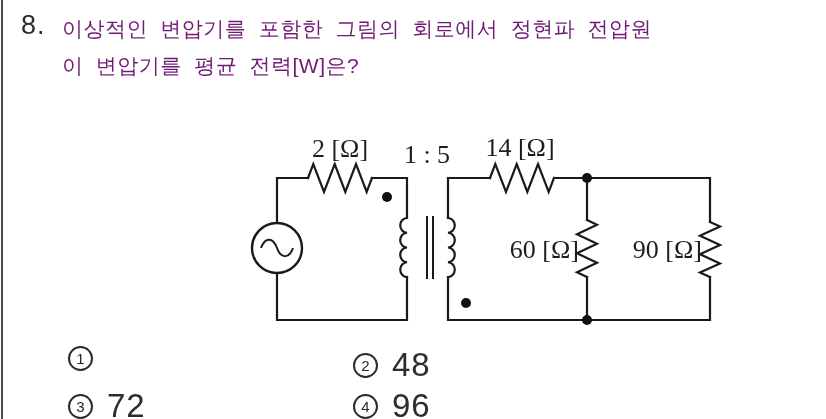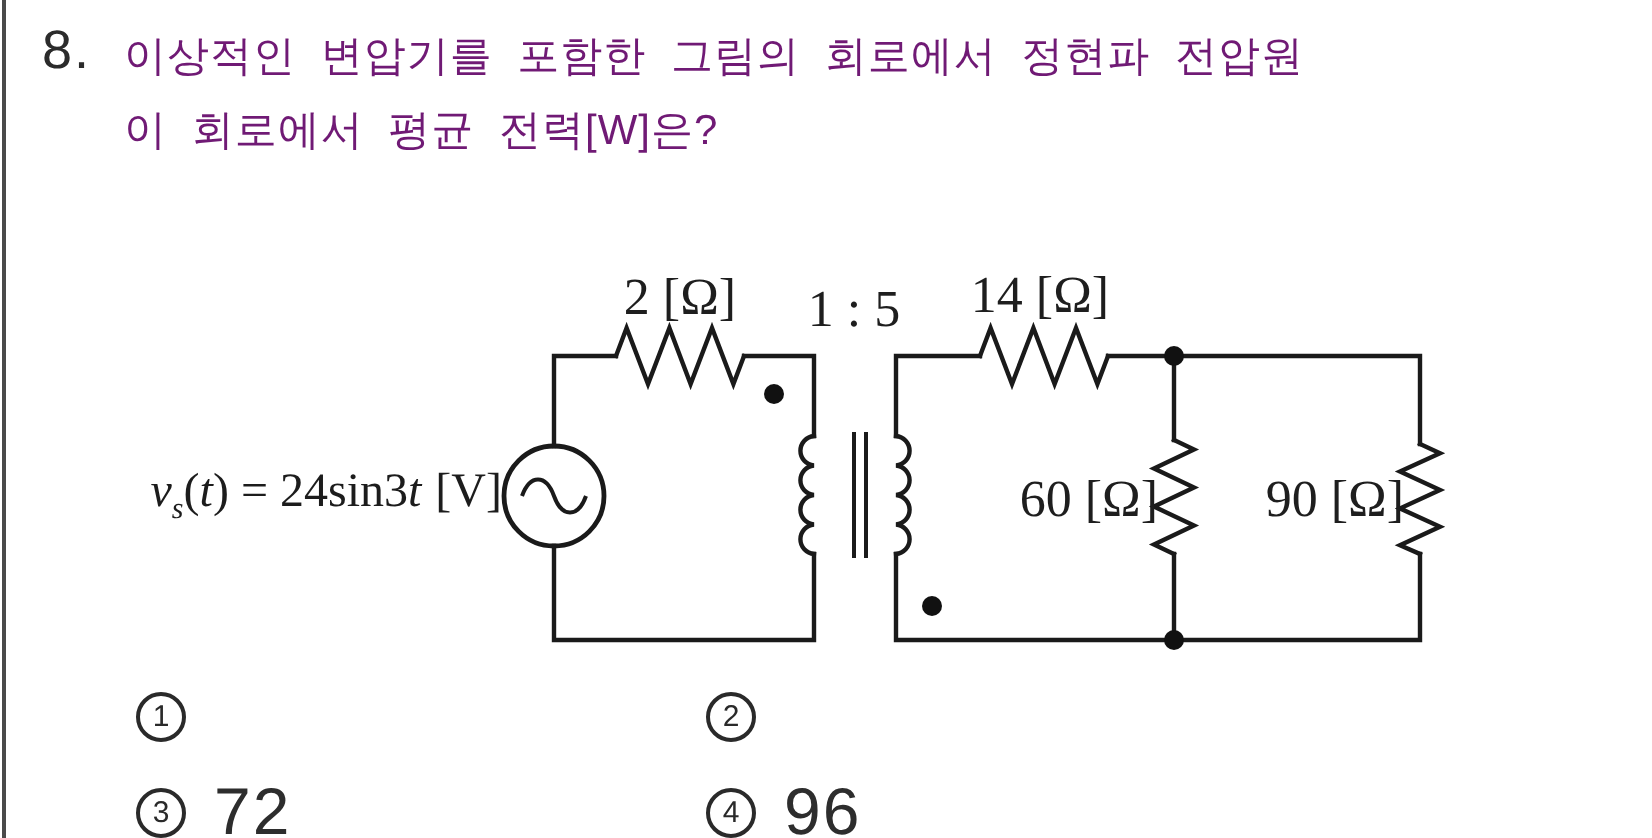--- a/index.html
+++ b/index.html
@@ -68,24 +68,23 @@
 </head>
 <body>
 
 <div class="page">
 
   <div class="left-rule"></div>
 
   <span class="qnum">8.</span>
   <div class="qtext">
     <div>이상적인 변압기를 포함한 그림의 회로에서 정현파 전압원</div>
-    <div>이 회로에서 평균 전력[W]은?</div>
+    <div>이 변압기를 평균 전력[W]은?</div>
   </div>
 
-  <div class="vs-label"><i>v</i><sub>s</sub><span>(</span><i>t</i><span>)</span><span class="eq">=</span><span>24sin3</span><i>t</i><span class="unit">[V]</span></div>
 
   <svg class="circuit" viewBox="0 95 826 245">
 
     <path class="wire" d="M277,223 L277,178 L308,178 M372,178 L407,178 L407,218 M407,277 L407,320 L277,320 L277,273"></path>
 
     <path class="wire" d="M448,218 L448,178 L490,178 M554,178 L710,178 L710,222 M710,277 L710,320 L448,320 L448,277"></path>
 
     <path class="wire" d="M587,178 L587,220 M587,277 L587,320"></path>
 
     <circle cx="277" cy="248" r="25" fill="none" stroke="#1a1a1a" stroke-width="2.4"></circle>
@@ -111,20 +110,21 @@
     <text x="520" y="156" text-anchor="middle">14 [Ω]</text>
     <text x="579" y="258" text-anchor="end">60 [Ω]</text>
     <text x="702" y="258" text-anchor="end">90 [Ω]</text>
   </svg>
 
   <div class="option opt-1">
     <span class="onum">1</span>
   </div>
   <div class="option opt-2">
     <span class="onum">2</span>
+    <span class="oval">48</span>
   </div>
   <div class="option opt-3">
     <span class="onum">3</span>
     <span class="oval">72</span>
   </div>
   <div class="option opt-4">
     <span class="onum">4</span>
     <span class="oval">96</span>
   </div>
 

